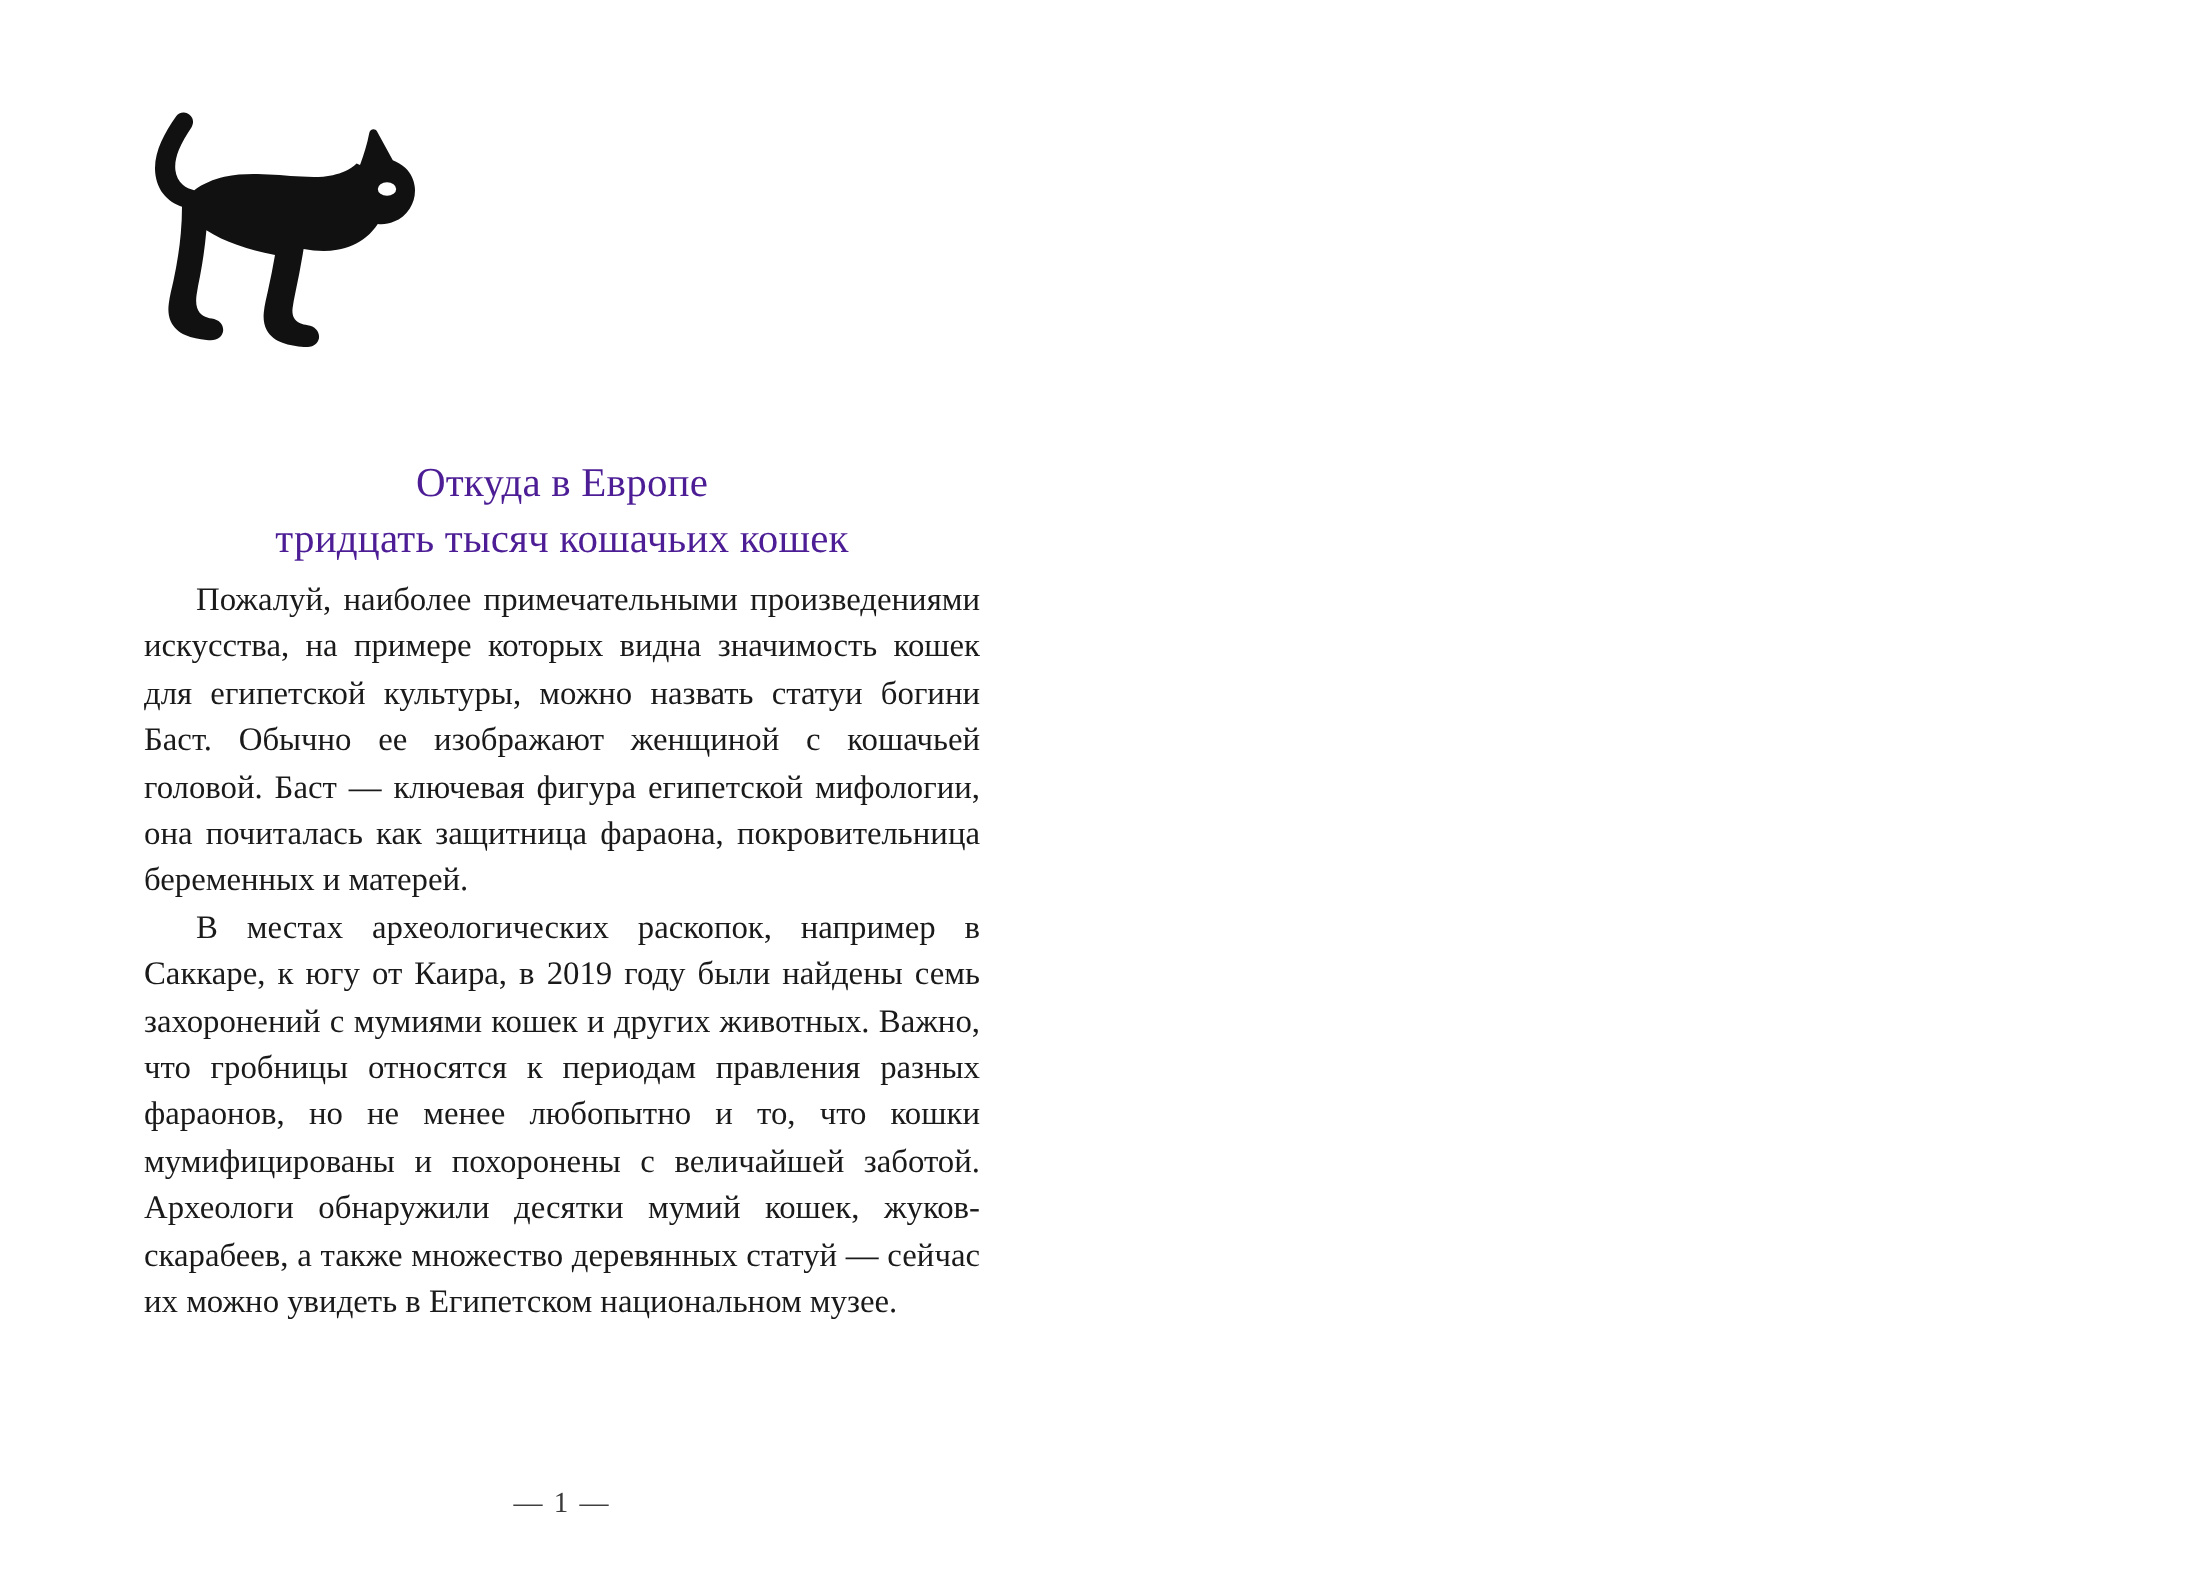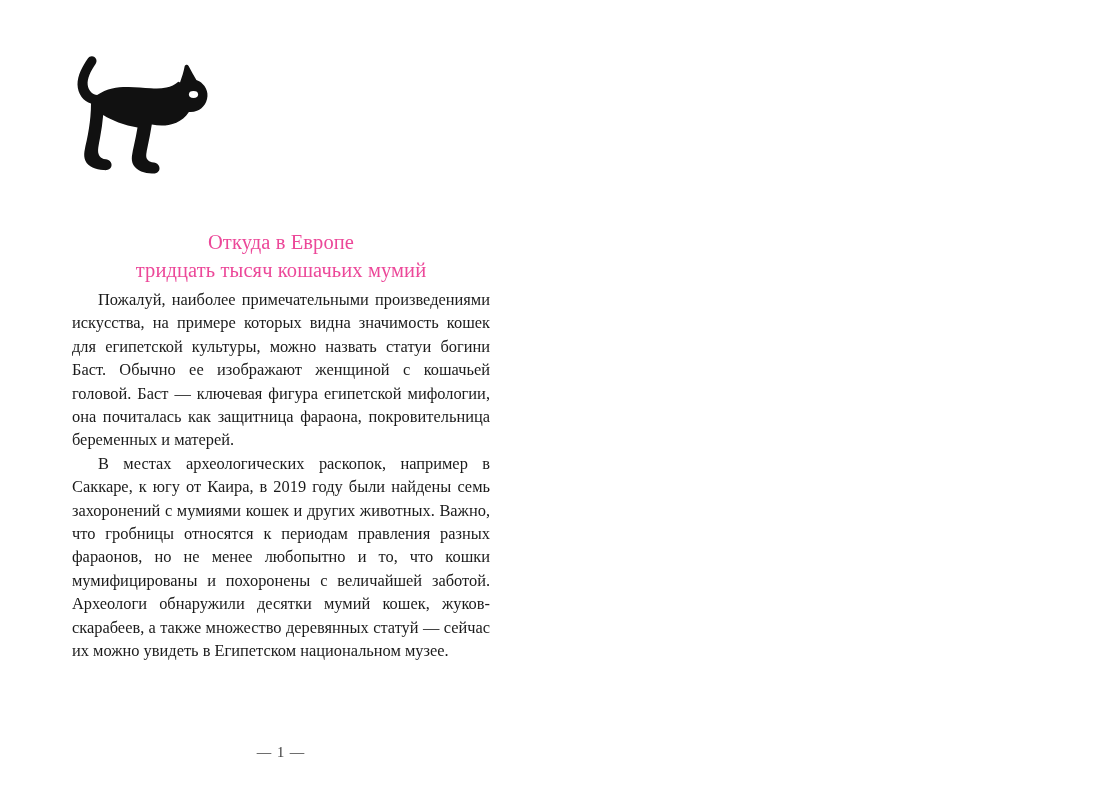--- a/index.html
+++ b/index.html
@@ -51,21 +51,21 @@
 
   .chapter-title {
     position: absolute;
     left: 72px;
     top: 228px;
     width: 418px;
     text-align: center;
     font-size: 20.5px;
     line-height: 28px;
     letter-spacing: 0.1px;
-    color: #ec4899;
+    color: #4c1d95;
   }
   .chapter-title .line {
     display: block;
   }
 
   .body-left {
     position: absolute;
     left: 72px;
     top: 288px;
     width: 418px;
@@ -166,21 +166,21 @@
           C98.0 36.6 103.3 36.7 108.4 35.6
           C112.8 34.7 117.0 32.9 120.3 29.8
           C120.9 30.0 121.4 30.3 122.0 30.5
           Z"></path>
         <ellipse cx="135.5" cy="42.5" rx="4.6" ry="3.4" fill="#ffffff"></ellipse>
       </svg>
     </div>
 
     <div class="chapter-title">
       <span class="line">Откуда в Европе</span>
-      <span class="line">тридцать тысяч кошачьих мумий</span>
+      <span class="line">тридцать тысяч кошачьих кошек</span>
     </div>
 
     <div class="body-left textblock">
       <p>Пожалуй, наиболее примечательными произведениями искусства, на примере которых видна значимость кошек для египетской культуры, можно назвать статуи богини Баст. Обычно ее изображают женщиной с кошачьей головой. Баст — ключевая фигура египетской мифологии, она почиталась как защитница фараона, покровительница беременных и матерей.</p>
       <p>В местах археологических раскопок, например в Саккаре, к югу от Каира, в 2019 году были найдены семь захоронений с мумиями кошек и других животных. Важно, что гробницы относятся к периодам правления разных фараонов, но не менее любопытно и то, что кошки мумифицированы и похоронены с величайшей заботой. Археологи обнаружили десятки мумий кошек, жуков-скарабеев, а также множество деревянных статуй — сейчас их можно увидеть в Египетском национальном музее.</p>
     </div>
 
     <div class="folio folio-left">— 1 —</div>
   </div>
 

